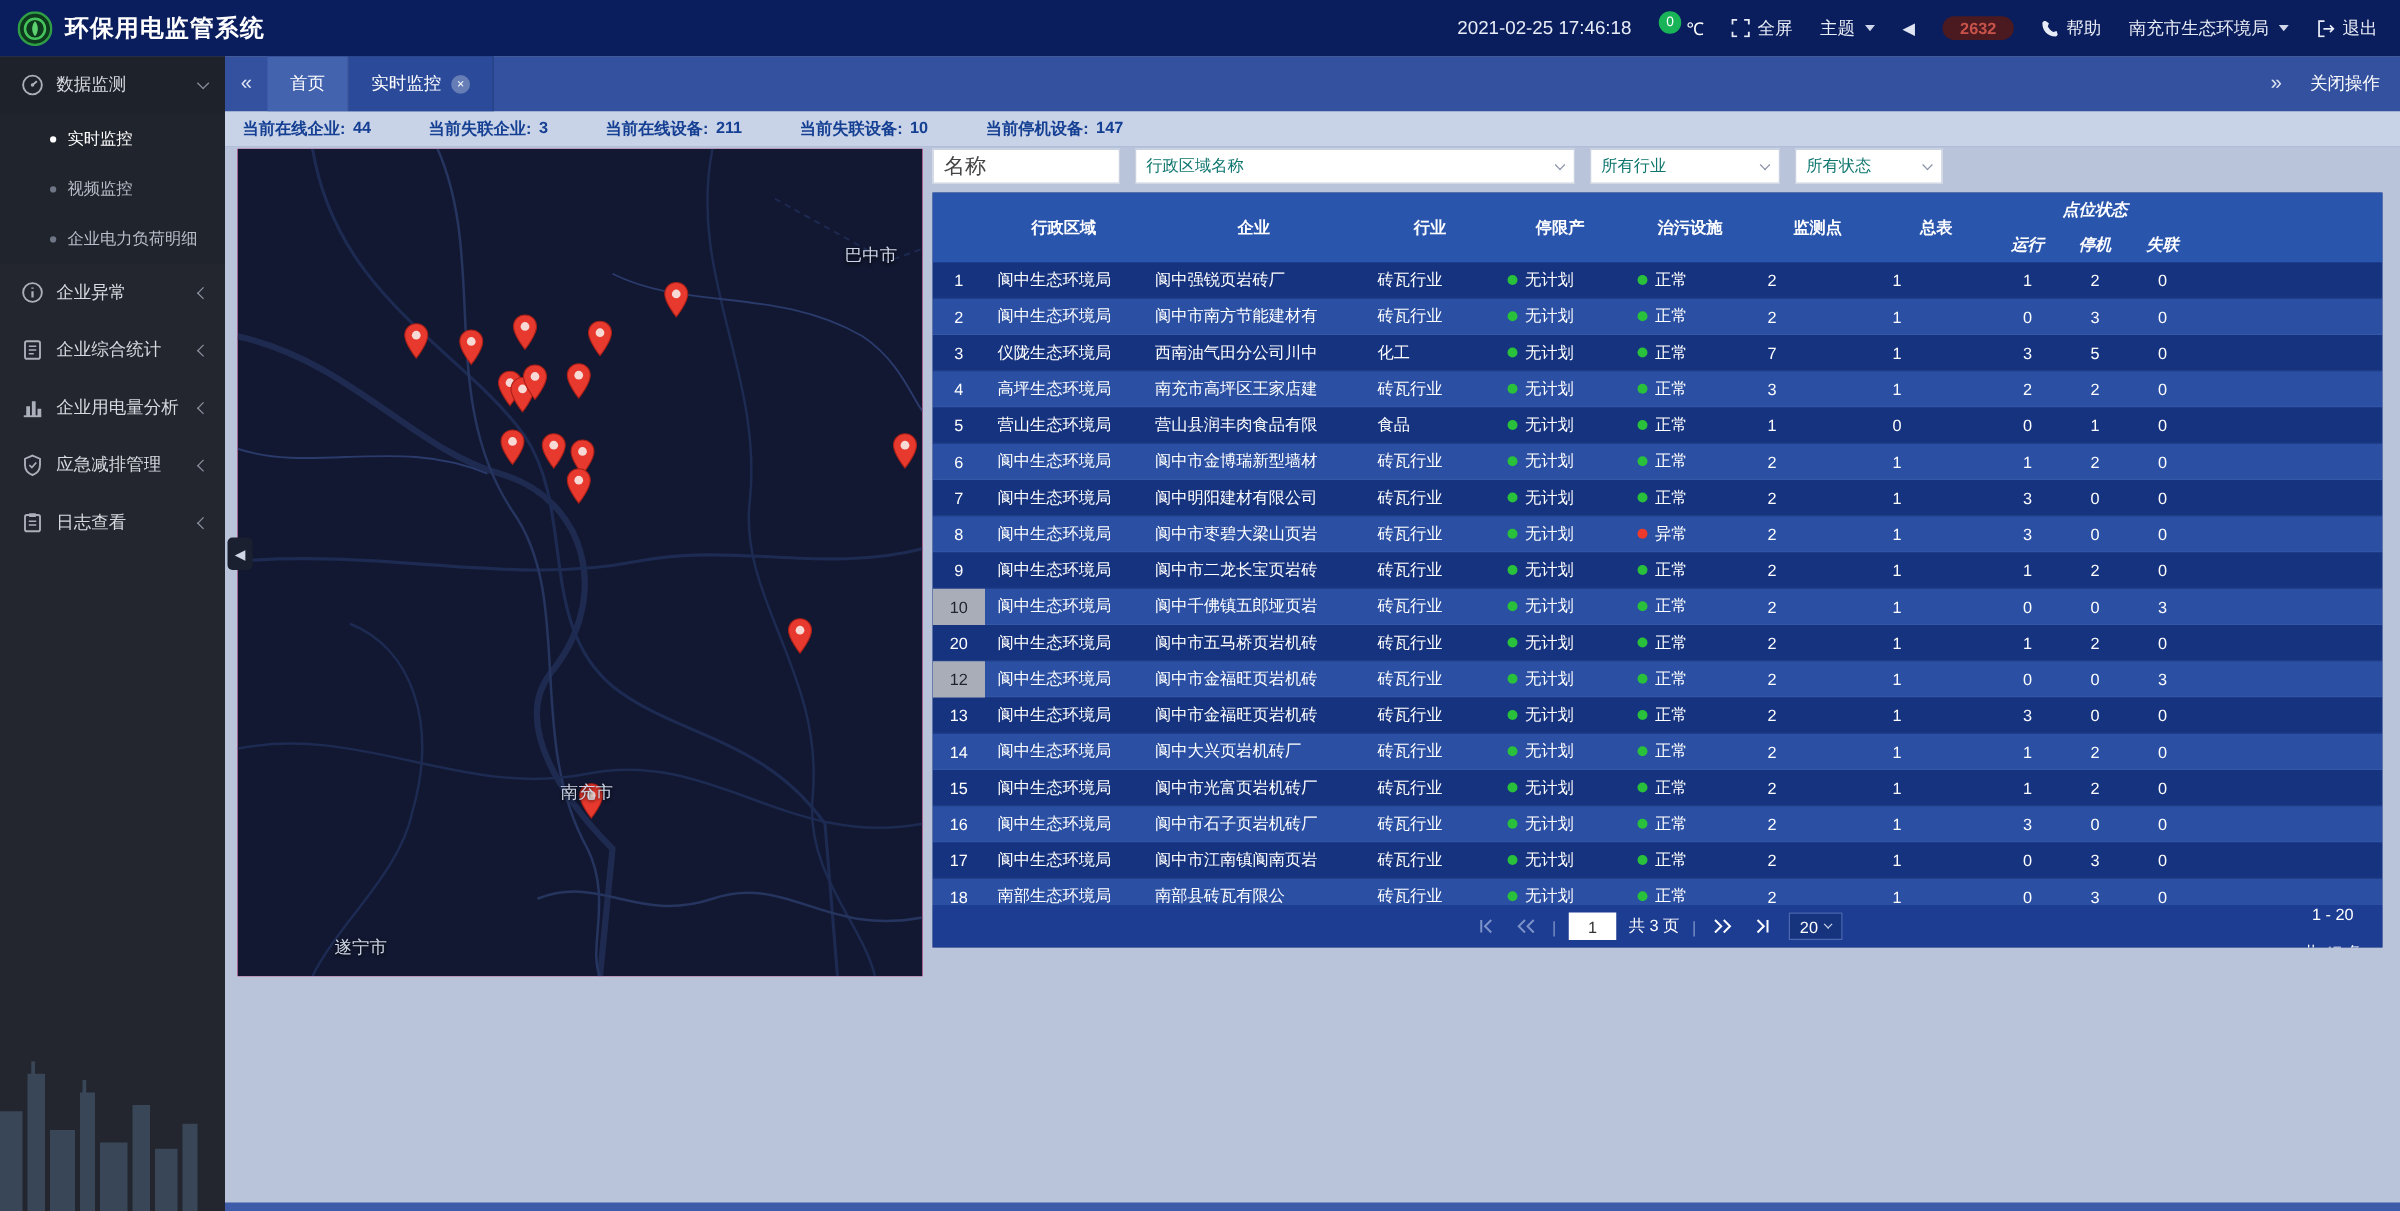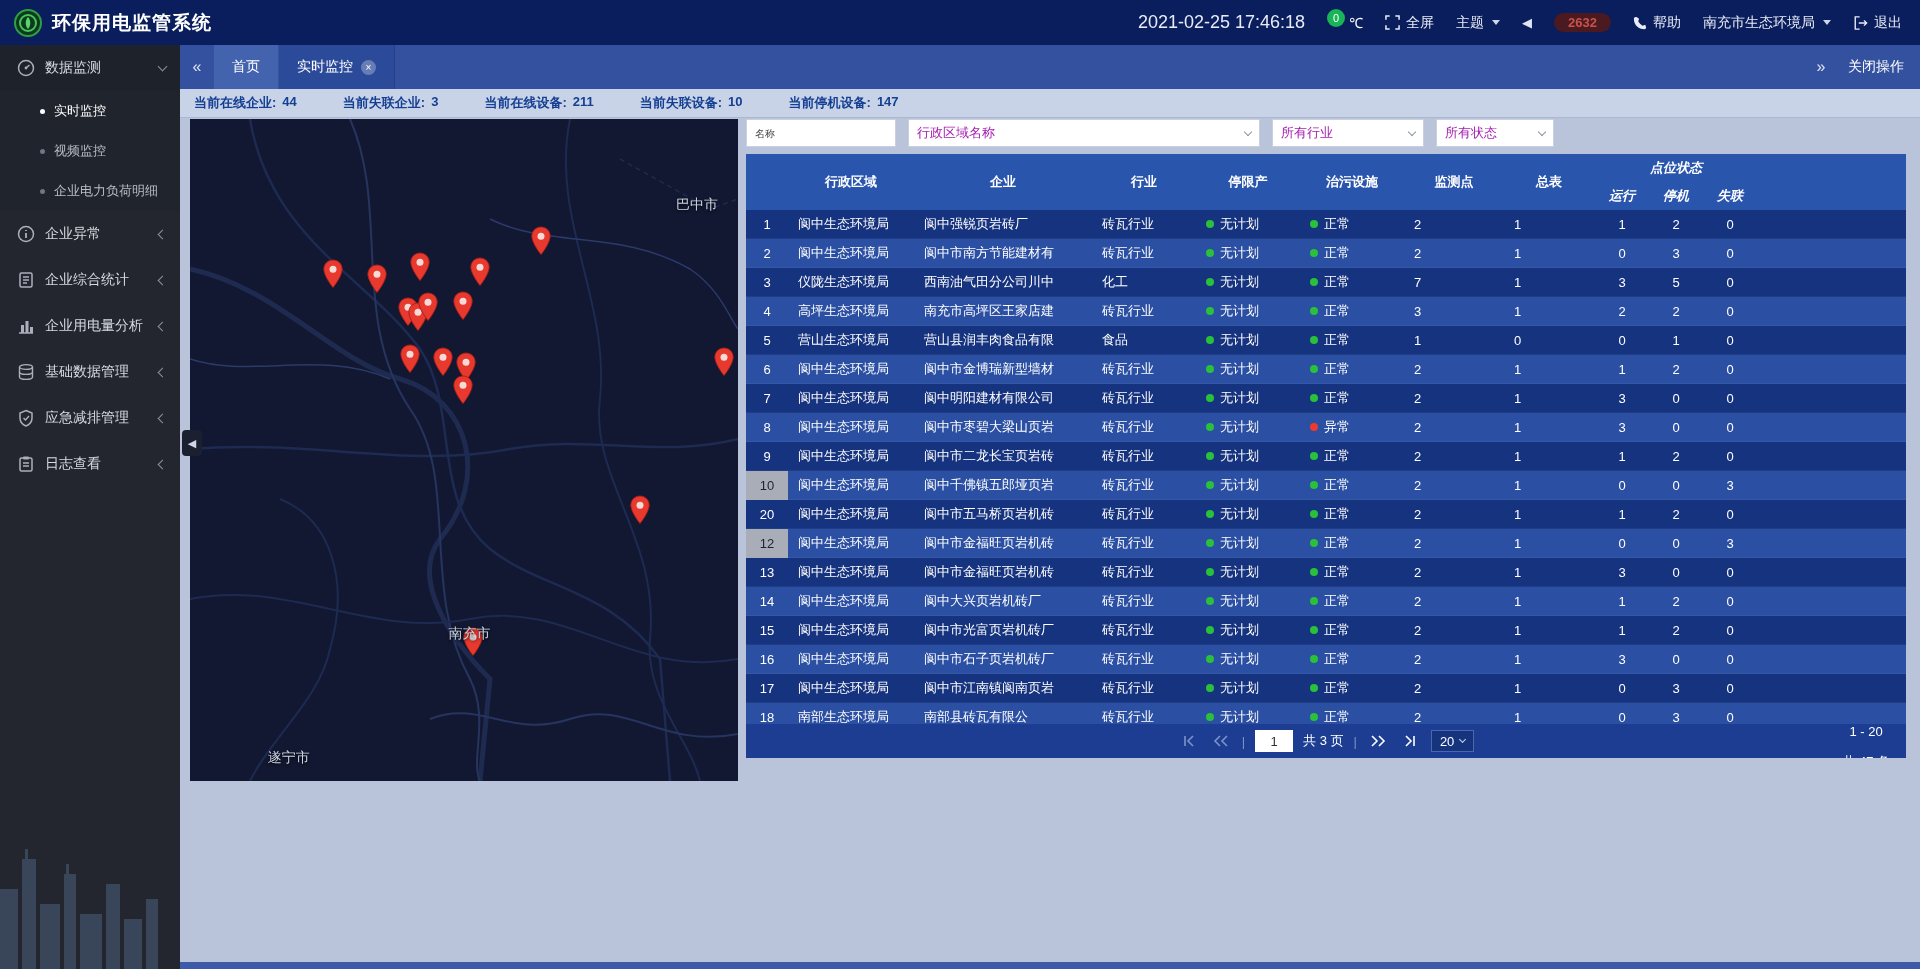--- a/index.html
+++ b/index.html
@@ -6,21 +6,21 @@
   html,body { width:1920px; height:969px; overflow:hidden;
     font-family:"Liberation Sans", sans-serif; background:#b9c4da; }
 
   
   .header { position:absolute; left:0; top:0; width:1920px; height:45px;
     background:#0a1d5c; display:flex; color:#fff; z-index:30; }
   .brand { width:180px; display:flex; align-items:center; gap:10px; padding-left:14px; }
   .logo { width:28px; height:28px; flex:none; }
   .app-title { font-size:19px; font-weight:bold; letter-spacing:1px; white-space:nowrap; }
   .header-right { margin-left:auto; display:flex; align-items:center; gap:22px; padding-right:18px; font-size:14px; }
-  .datetime { font-size:18px; color:#e8ecf6; }
+  .datetime { font-size:15px; color:#e8ecf6; }
   .temp { display:flex; align-items:flex-start; gap:4px; }
   .temp-circle { width:18px; height:18px; border-radius:50%; background:#18b457; color:#fff;
     font-size:11px; display:flex; align-items:center; justify-content:center; margin-top:-4px; }
   .hbtn { display:flex; align-items:center; gap:6px; cursor:pointer; color:#e8ecf6; }
   .hbtn svg { display:block; }
   .caret { width:0; height:0; border-left:4px solid transparent; border-right:4px solid transparent;
     border-top:5px solid #cfd6ea; margin-left:2px; }
   .back-arrow { color:#dfe5f2; font-size:13px; }
   .notice-badge { background:#4a1a20; color:#c9534b; border-radius:10px; padding:2px 14px;
     font-size:13px; font-weight:bold; }
@@ -75,24 +75,24 @@
   .city-label { position:absolute; transform:translate(-50%,-50%); color:#cdd5e6; font-size:14px;
     text-shadow:0 1px 3px #000; white-space:nowrap; }
   .map-handle { position:absolute; left:2px; top:312px; width:20px; height:26px;
     background:#1b2030; border-radius:4px; color:#cfd6e6; display:flex; align-items:center;
     justify-content:center; font-size:11px; cursor:pointer; z-index:5; }
 
   
   .panel { position:absolute; left:566px; top:1px; width:1160px; height:639px; display:flex; flex-direction:column; }
   .filters { height:28px; display:flex; gap:12px; margin-bottom:7px; }
   .f-input { width:150px; height:28px; border:1px solid #c9d1e0; background:#fff; padding:0 8px;
-    font-size:10px; color:#333; font-family:"Liberation Sans",sans-serif; }
+    font-size:17px; color:#333; font-family:"Liberation Sans",sans-serif; }
   .f-input::placeholder { color:#444; opacity:1; }
   .sel { height:28px; background:#fff; border:1px solid #c9d1e0; display:flex; align-items:center;
-    justify-content:space-between; padding:0 8px; font-size:13px; color:#a21caf; cursor:pointer; }
+    justify-content:space-between; padding:0 8px; font-size:13px; color:#0f766e; cursor:pointer; }
   .sel .chev { border-color:#8a93a6; width:6px; height:6px; }
   .sel.region { width:352px; } .sel.industry { width:152px; } .sel.status { width:118px; }
 
   .table { flex:1; display:flex; flex-direction:column; overflow:hidden; background:#16337f; }
   .thead { display:flex; background:#2a55ad; color:#fff; font-size:13px; font-weight:bold; flex:none; }
   .th { height:56px; display:flex; align-items:center; justify-content:center; }
   .th-group { display:flex; flex-direction:column; }
   .th-group-title { height:28px; display:flex; align-items:center; justify-content:center;
     font-style:italic; }
   .th-group-cols { height:28px; display:flex; }
@@ -219,29 +219,20 @@
     <span class="chev left"></span>
   </div>
   <div class="side-item">
     <svg class="sicon" viewBox="0 0 18 18">
       <path d="M2 16h14" stroke="#c3c8d3" stroke-width="1.5"></path>
       <rect x="4" y="8" width="3" height="8" fill="#c3c8d3"></rect>
         <rect x="8.5" y="4" width="3" height="12" fill="#c3c8d3"></rect>
       <rect x="13" y="10" width="3" height="6" fill="#c3c8d3"></rect>
     </svg>
     <span class="slabel">企业用电量分析</span>
-    <span class="chev left"></span>
-  </div>
-  <div class="side-item">
-    <svg class="sicon" viewBox="0 0 18 18">
-      <ellipse cx="9" cy="4" rx="6.5" ry="2.4" fill="none" stroke="#c3c8d3" stroke-width="1.4"></ellipse>
-      <path d="M2.5 4v10c0 1.3 2.9 2.4 6.5 2.4s6.5-1.1 6.5-2.4V4" fill="none" stroke="#c3c8d3" stroke-width="1.4"></path>
-      <path d="M2.5 9c0 1.3 2.9 2.4 6.5 2.4S15.5 10.3 15.5 9" fill="none" stroke="#c3c8d3" stroke-width="1.4"></path>
-    </svg>
-    <span class="slabel">基础数据管理</span>
     <span class="chev left"></span>
   </div>
   <div class="side-item">
     <svg class="sicon" viewBox="0 0 18 18">
       <path d="M9 1.5 15 4v5c0 4-2.6 6.7-6 8-3.4-1.3-6-4-6-8V4z" fill="none" stroke="#c3c8d3" stroke-width="1.5"></path>
       <path d="M6.5 9l2 2 3.5-4" fill="none" stroke="#c3c8d3" stroke-width="1.4"></path>
     </svg>
     <span class="slabel">应急减排管理</span>
     <span class="chev left"></span>
   </div>

